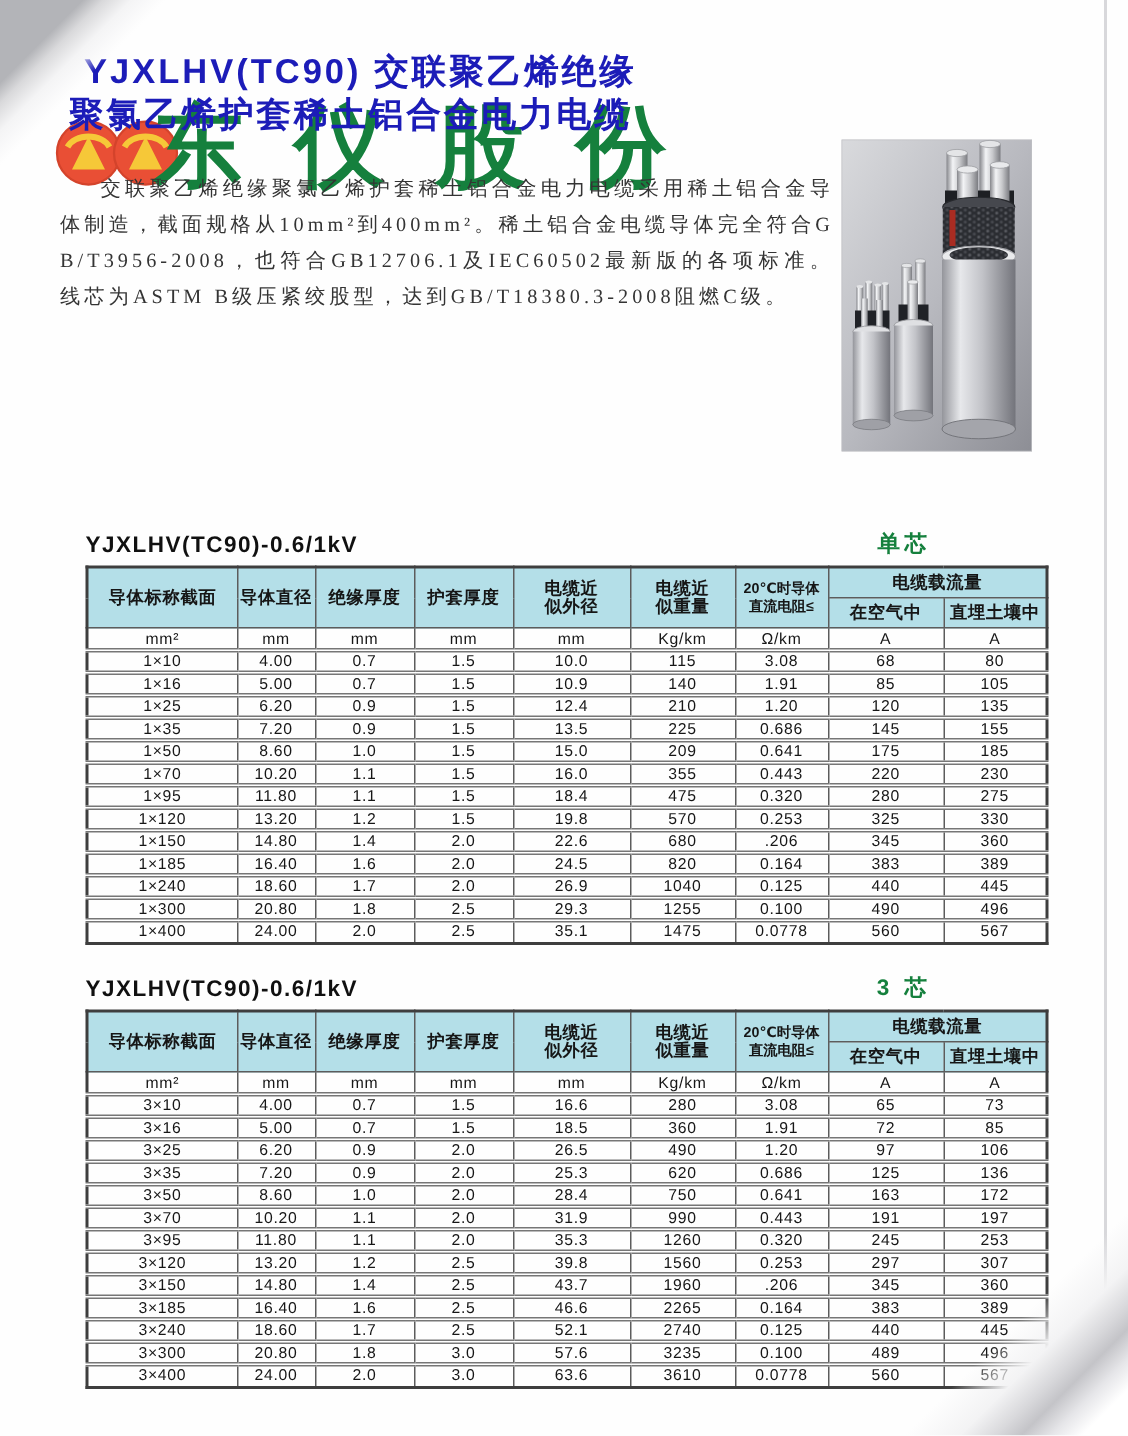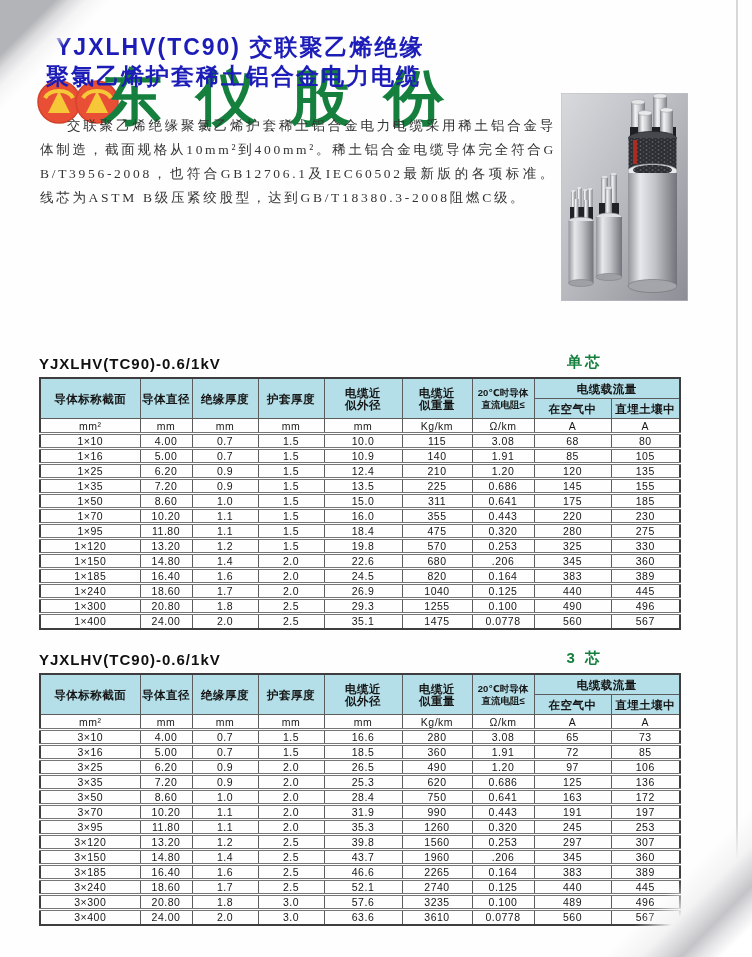--- a/index.html
+++ b/index.html
@@ -21,21 +21,21 @@
   .title{position:absolute;left:46px;top:33px;z-index:1;color:#1c1cb8;font-weight:700;
     font-size:23px;line-height:29px;letter-spacing:2px;}
   .title .t1{padding-left:10px;}
   
   .intro{position:absolute;left:40px;top:114px;width:660px;z-index:1;font-family:Liberation Serif, serif;}
   .paras{width:516px;}
   .paras p{margin:0;font-size:13.5px;line-height:24px;letter-spacing:2.7px;color:#343434;
     text-indent:2em;text-align:justify;word-break:break-all;}
   .photo{position:absolute;left:521px;top:-21px;}
   
-  .tblock{position:absolute;left:39px;width:564px;z-index:1;}
+  .tblock{position:absolute;left:57px;width:564px;z-index:1;}
   .tb1{top:351px;} .tb2{top:647px;}
   .tcap{display:flex;justify-content:space-between;align-items:flex-end;height:21px;}
   .cap{font-size:15px;font-weight:700;letter-spacing:1px;color:#101010;}
   .core{font-size:15px;font-weight:700;letter-spacing:3px;color:#15803d;}
   table.spec{border-collapse:collapse;table-layout:fixed;width:640px;margin-top:5px;
     border:2px solid #3e3e3e;}
   .spec th,.spec td{border:1px solid #5c5c5c;text-align:center;vertical-align:middle;
     padding:0;color:#161616;}
   .spec thead th{background:#b4dfe8;font-size:11.5px;font-weight:700;letter-spacing:0.5px;
     line-height:12px;}
@@ -252,21 +252,21 @@
             <td>0.686</td>
             <td>145</td>
             <td>155</td>
           </tr>
           <tr>
             <td>1×50</td>
             <td>8.60</td>
             <td>1.0</td>
             <td>1.5</td>
             <td>15.0</td>
-            <td>311</td>
+            <td>209</td>
             <td>0.641</td>
             <td>175</td>
             <td>185</td>
           </tr>
           <tr>
             <td>1×70</td>
             <td>10.20</td>
             <td>1.1</td>
             <td>1.5</td>
             <td>16.0</td>

